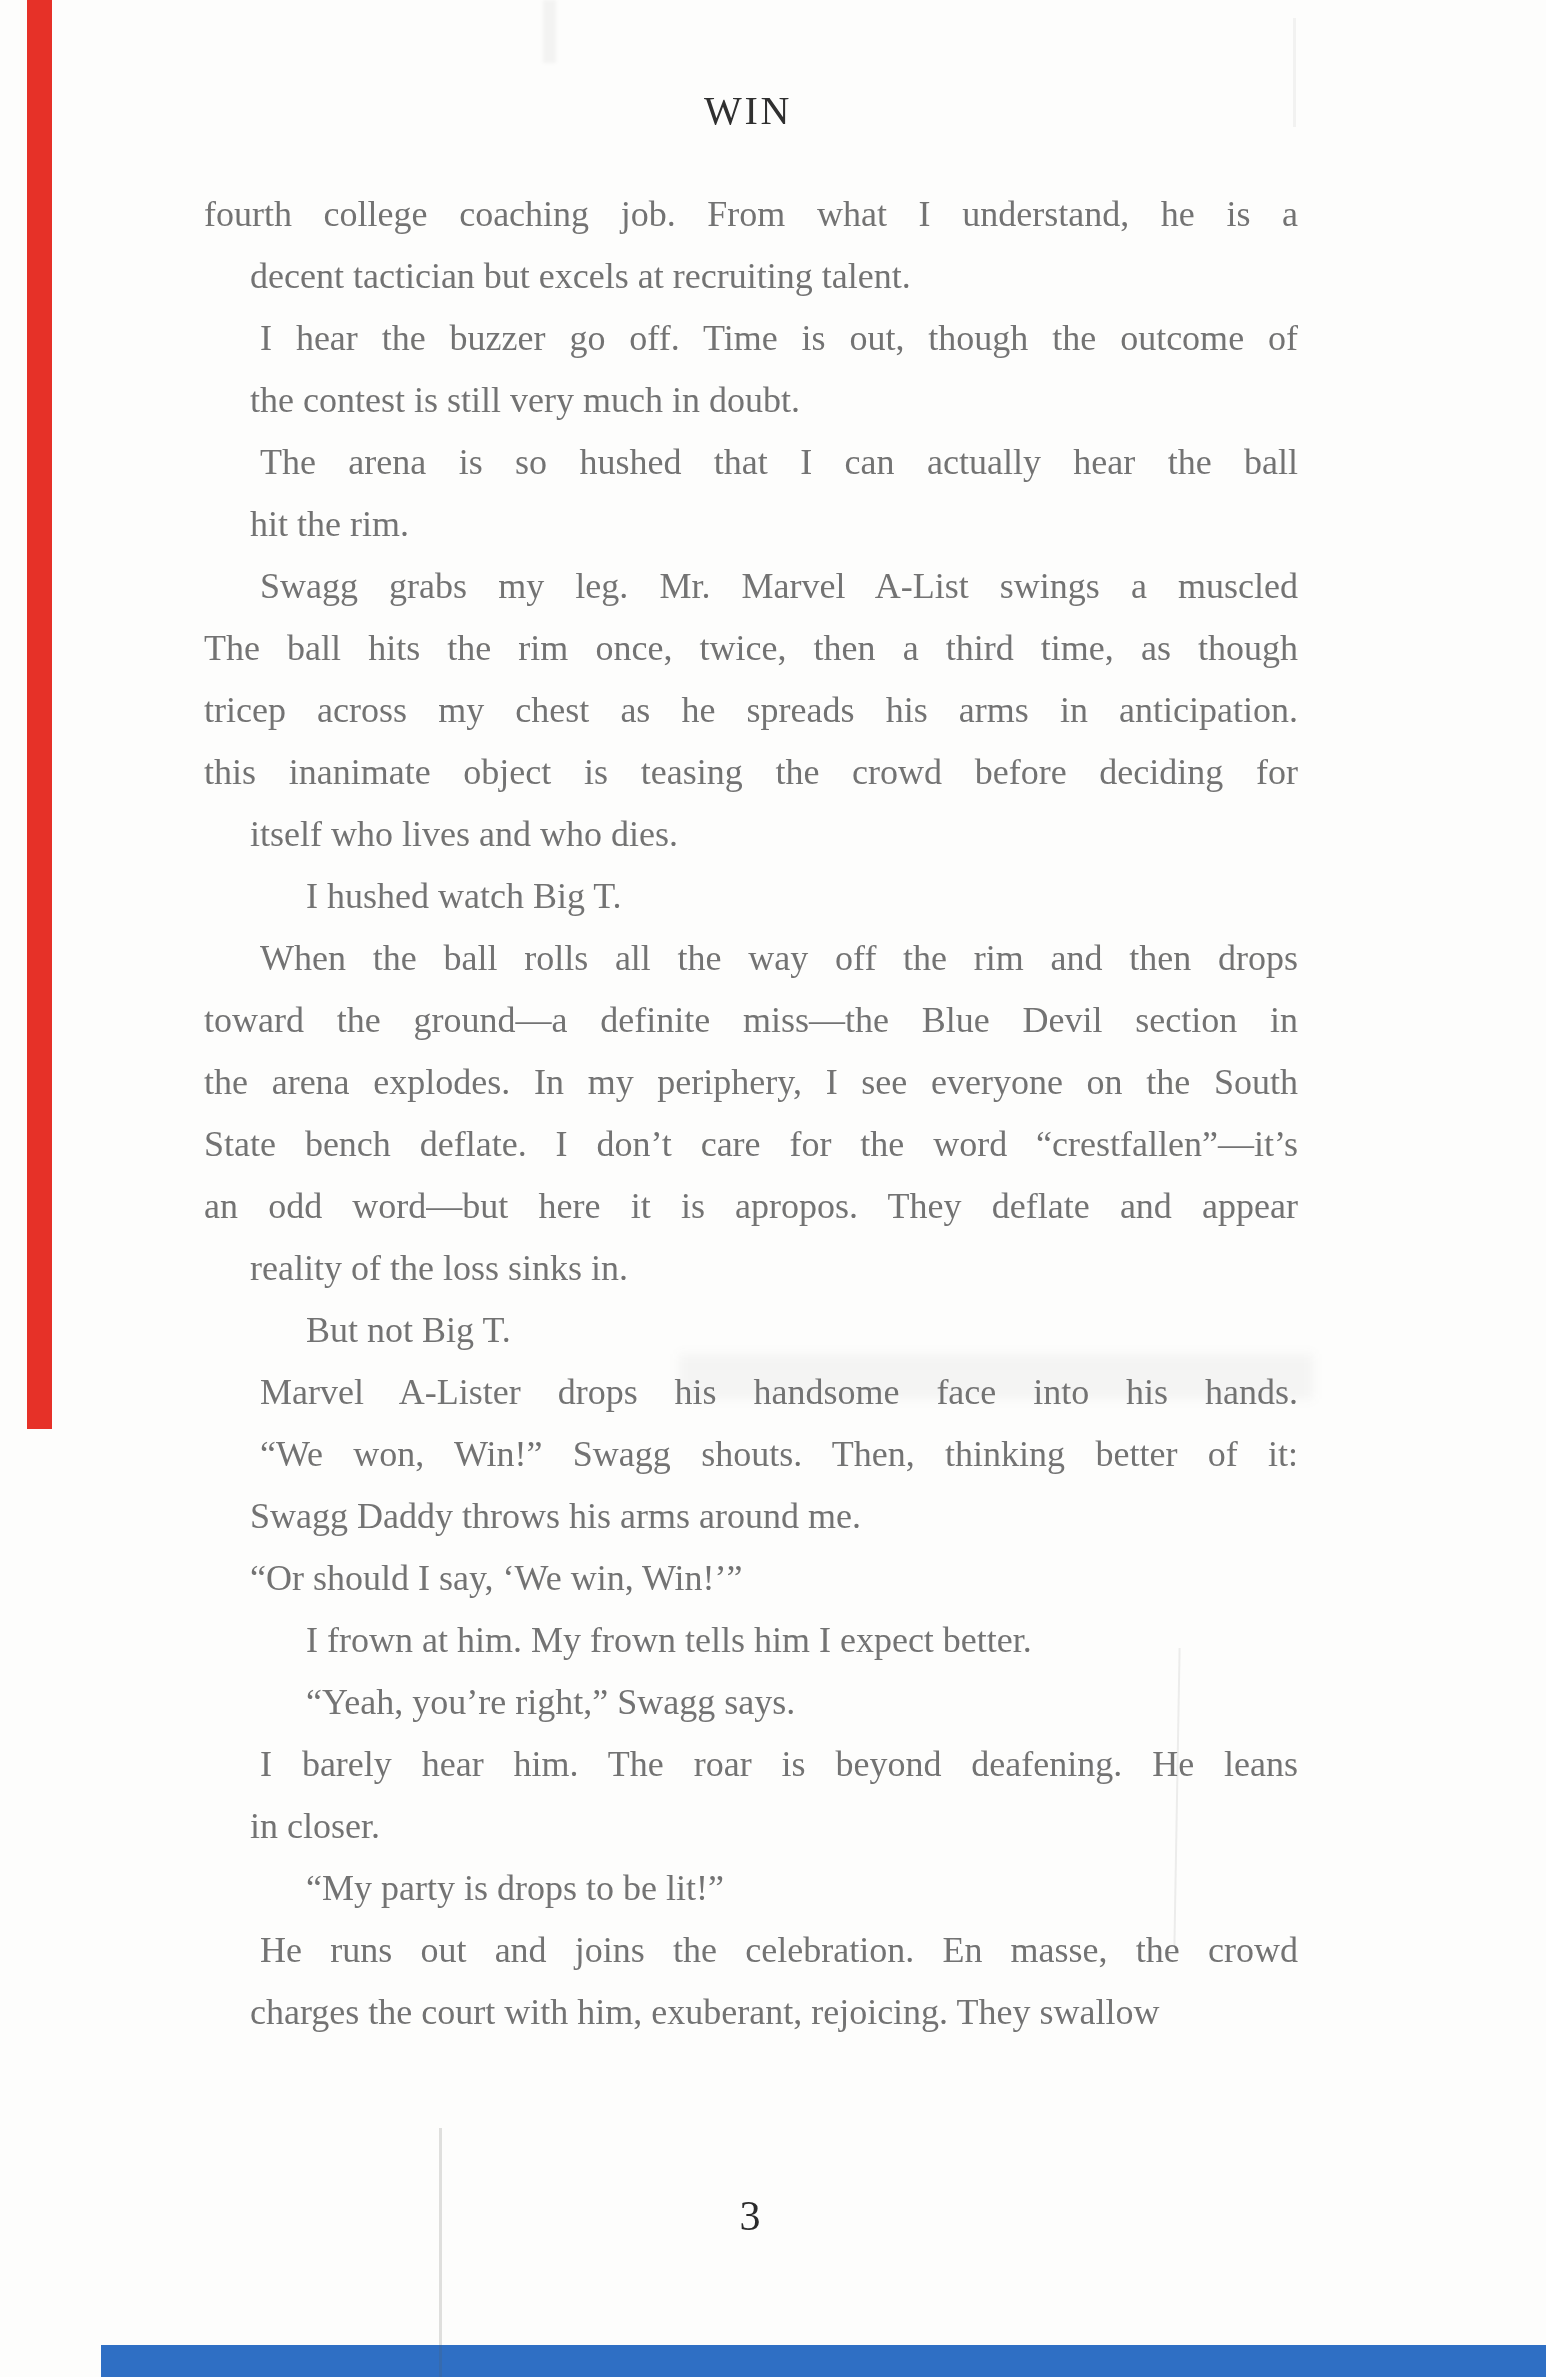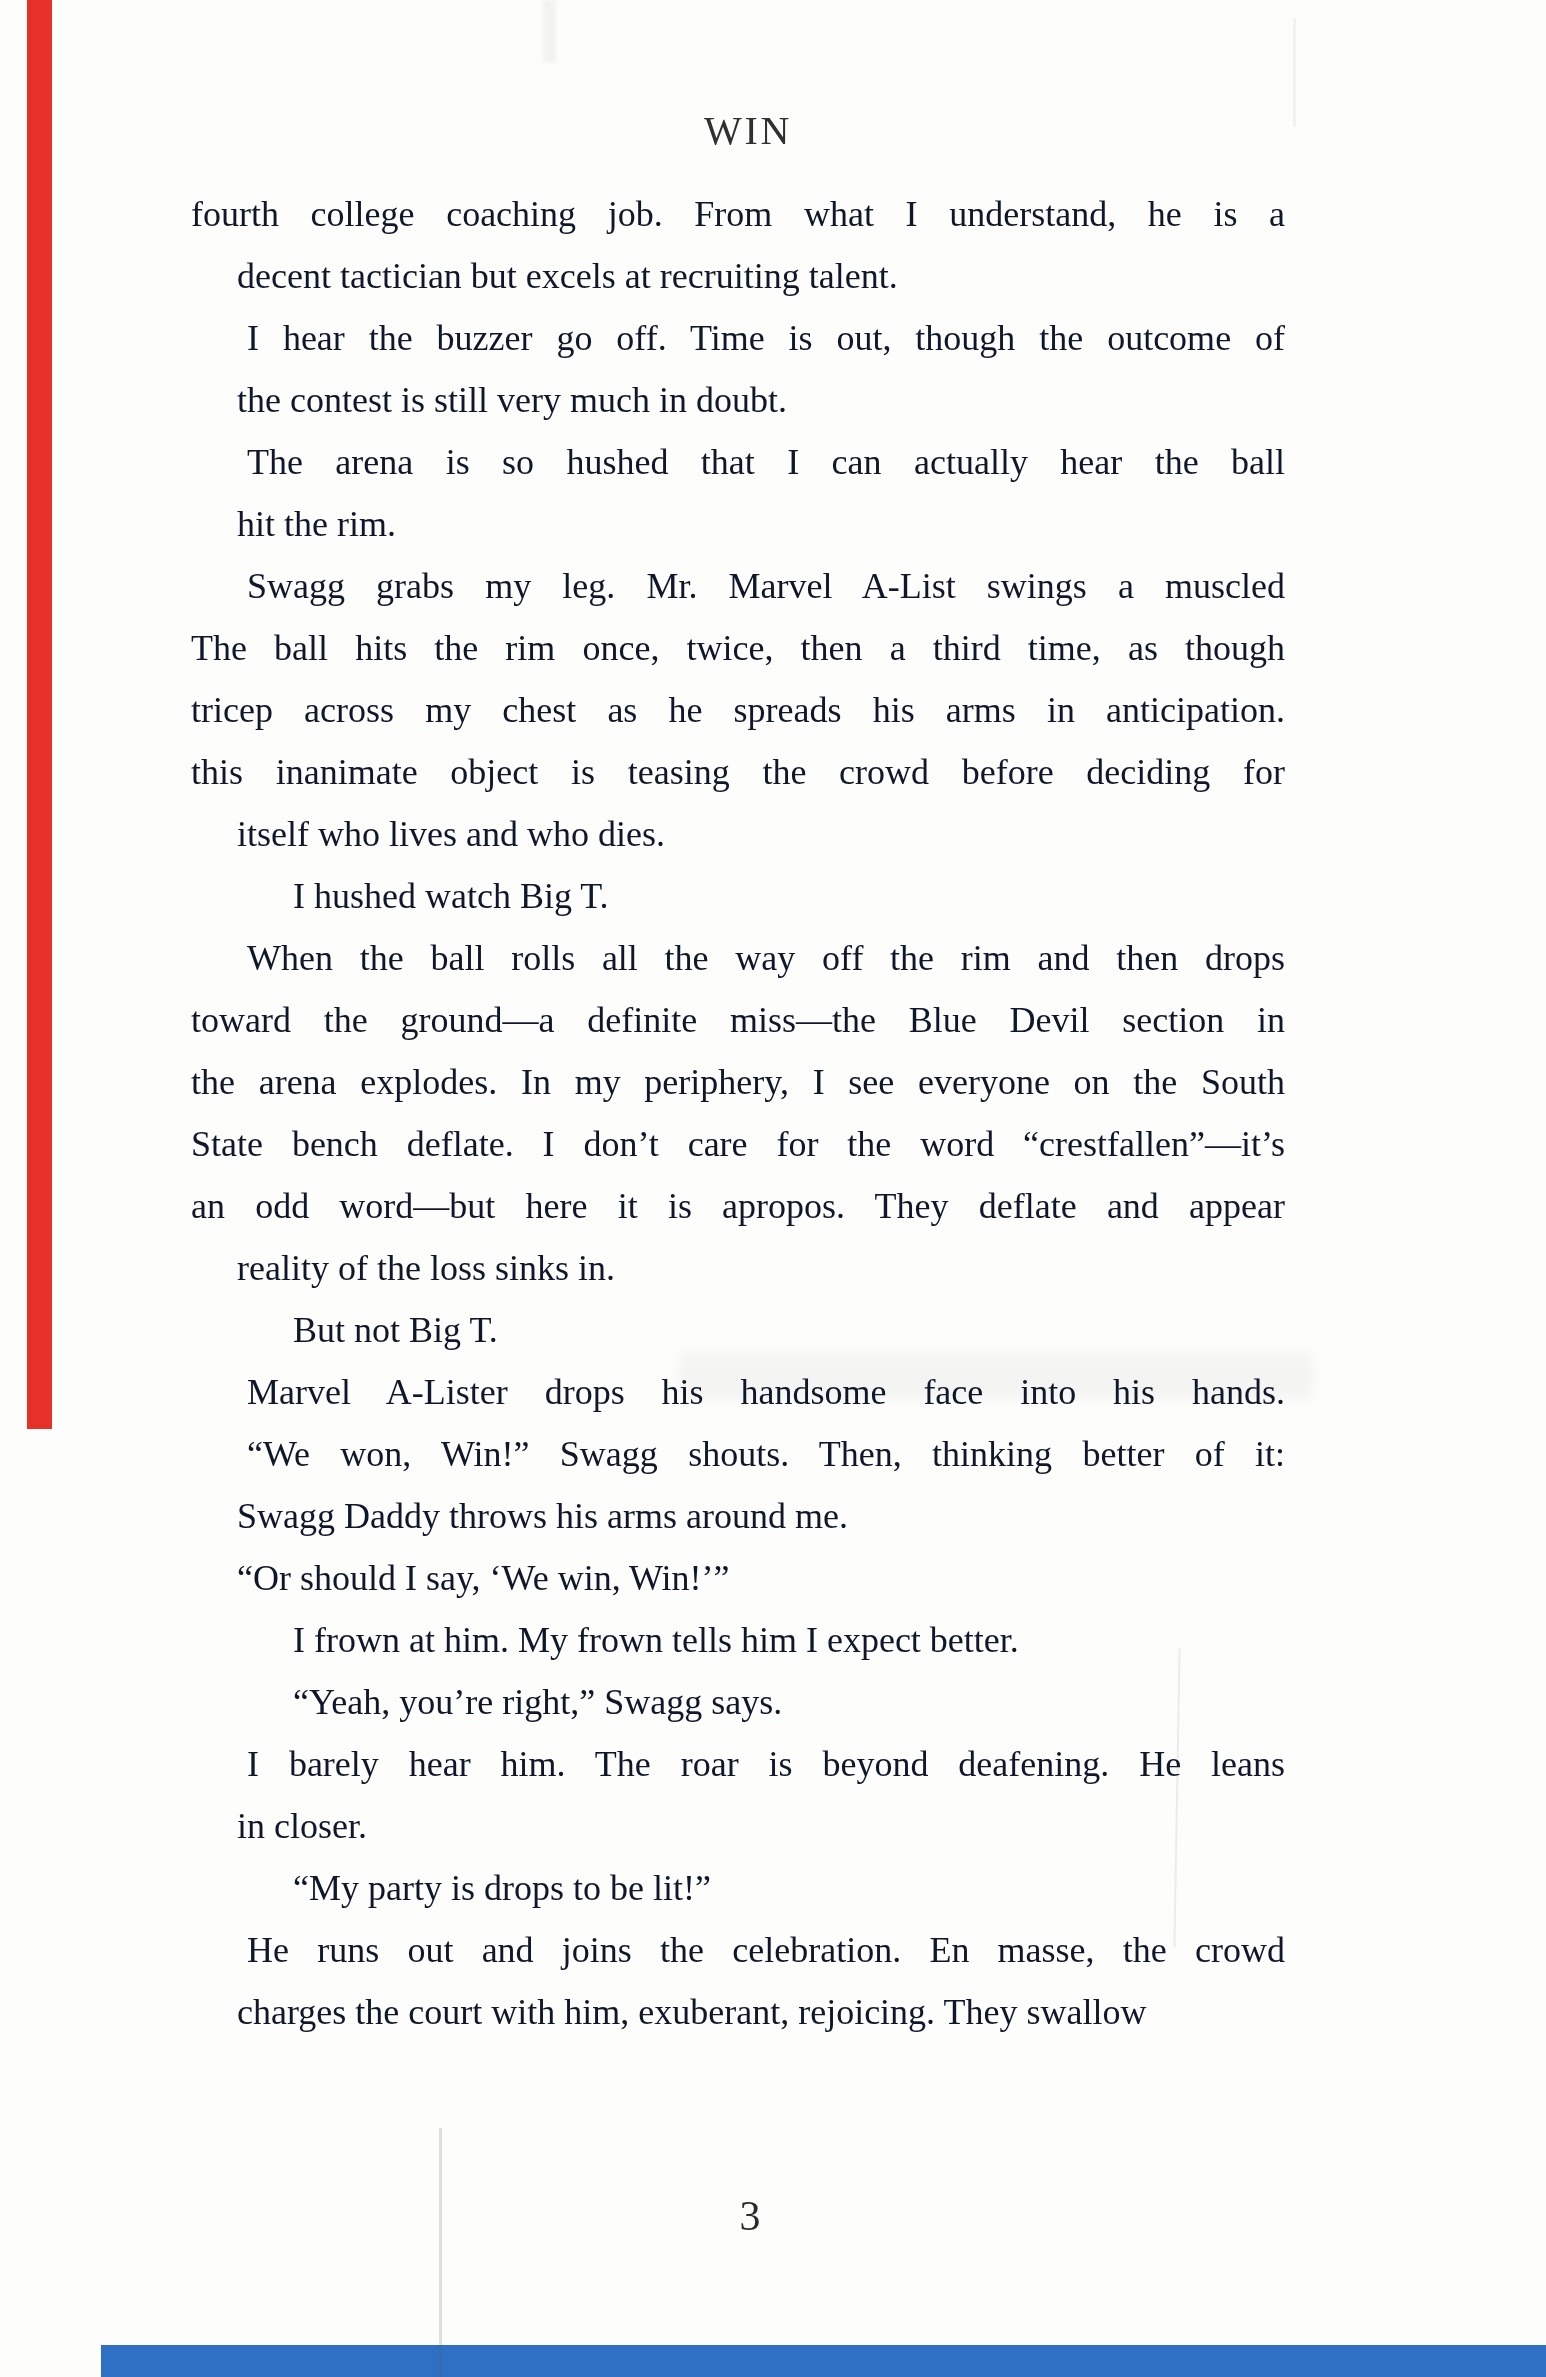--- a/index.html
+++ b/index.html
@@ -34,31 +34,30 @@
   
   .running-head {
     position: absolute;
     top: 87px;
     left: 0;
     width: 1496px;
     text-align: center;
     font-size: 40px;
     letter-spacing: 2.7px;
     color: #303030;
-    margin-top: 20px;
   }
   
   .text-block {
     position: absolute;
-    left: 191px;
+    left: 204px;
     top: 183px;
     width: 1094px;
     font-size: 36px;
     line-height: 62px;
-    color: #0f172a;
+    color: #737373;
   }
   .line {
     text-align: justify;
     text-align-last: justify;
     white-space: normal;
     height: 62px;
     overflow: visible;
   }
   .line.last {
     text-align-last: left;

